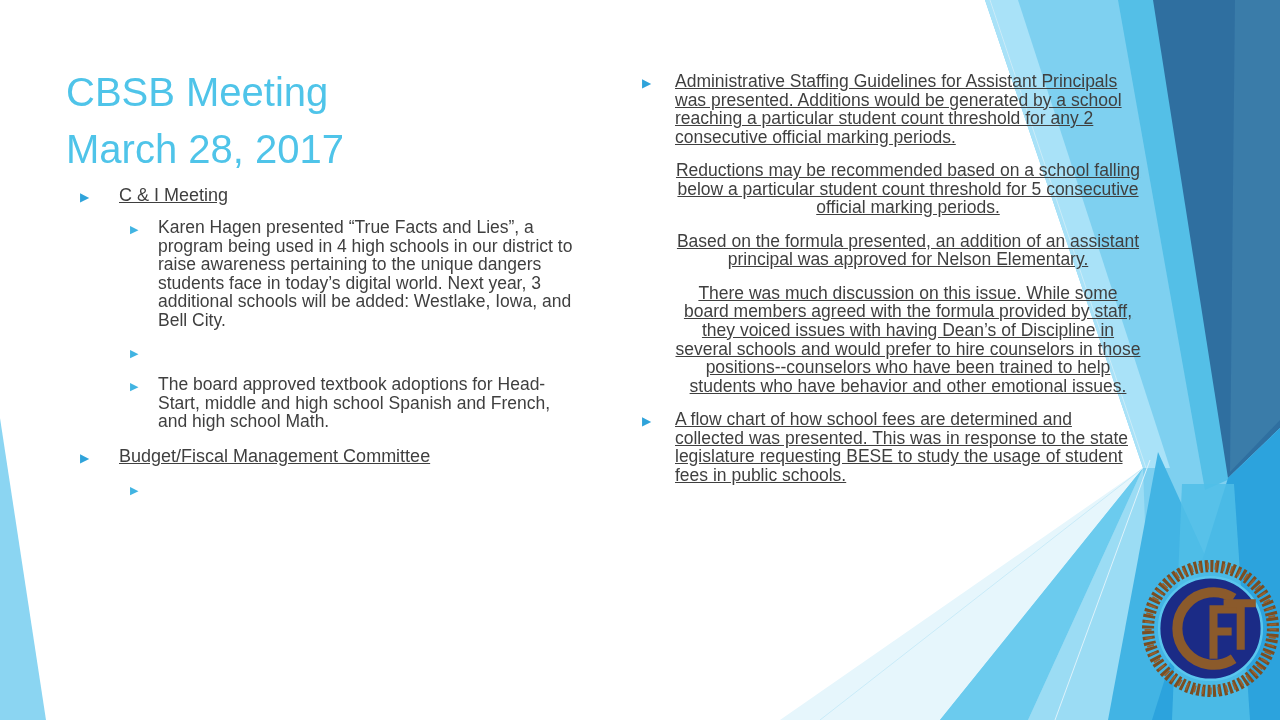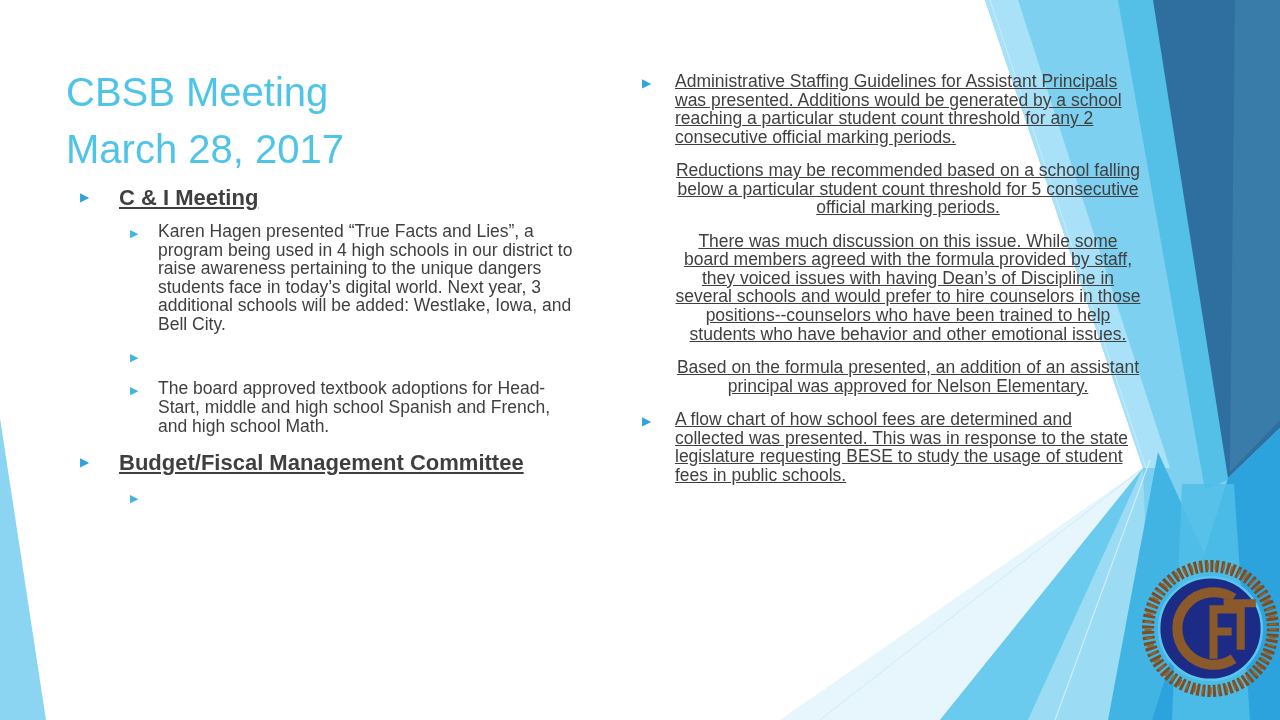--- a/index.html
+++ b/index.html
@@ -14,21 +14,21 @@
   }
   .col{position:absolute;}
   .col-left{left:80px;top:186px;width:520px;}
   .col-right{left:642px;top:72px;width:505px;}
   .row{display:flex;align-items:flex-start;}
   .mark{flex:none;font-size:12px;line-height:18px;padding-top:2px;color:#2FA3DA;}
   .m-l1{width:39px;}
   .m-l2{width:28px;margin-left:50px;font-size:11px;color:#41B4E2;}
   .m-r1{width:33px;}
   .heading-row{margin-bottom:12px;}
-  .heading{font-size:22px;line-height:1.1;text-decoration:underline;font-weight:bold;}
+  .heading{font-size:18px;line-height:1.1;text-decoration:underline;}
   .body-txt{font-size:17.5px;line-height:1.06;}
   .item-row{margin-bottom:13px;}
   .item-txt{width:420px;}
   .sec2-gap{margin-top:16px;}
   .blk{margin-bottom:15px;}
   .blk-txt{width:466px;text-decoration:underline;}
   .blk-cont{padding-left:33px;text-align:center;}
   .logo{position:absolute;left:1140px;top:557px;width:141px;height:143px;}
 </style>
 </head>
@@ -90,24 +90,24 @@
   <div class="col col-right body-txt">
 
     <div class="row blk">
       <span class="mark m-r1">▶</span>
       <span class="blk-txt">Administrative Staffing Guidelines for Assistant Principals was presented. Additions would be generated by a school reaching a particular student count threshold for any 2 consecutive official marking periods.</span>
     </div>
     <div class="row blk blk-cont">
       <span class="blk-txt">Reductions may be recommended based on a school falling below a particular student count threshold for 5 consecutive official marking periods.</span>
     </div>
     <div class="row blk blk-cont">
-      <span class="blk-txt">There was much discussion on this issue. While some board members agreed with the formula provided by staff, they voiced issues with having Dean’s of Discipline in several schools and would prefer to hire counselors in those positions--counselors who have been trained to help students who have behavior and other emotional issues.</span>
+      <span class="blk-txt">Based on the formula presented, an addition of an assistant principal was approved for Nelson Elementary.</span>
     </div>
     <div class="row blk blk-cont">
-      <span class="blk-txt">Based on the formula presented, an addition of an assistant principal was approved for Nelson Elementary.</span>
+      <span class="blk-txt">There was much discussion on this issue. While some board members agreed with the formula provided by staff, they voiced issues with having Dean’s of Discipline in several schools and would prefer to hire counselors in those positions--counselors who have been trained to help students who have behavior and other emotional issues.</span>
     </div>
     <div class="row blk">
       <span class="mark m-r1">▶</span>
       <span class="blk-txt">A flow chart of how school fees are determined and collected was presented. This was in response to the state legislature requesting BESE to study the usage of student fees in public schools.</span>
     </div>
 
   </div>
 
   <svg class="logo" viewBox="0 0 140 140">
     <title>CFT</title>

